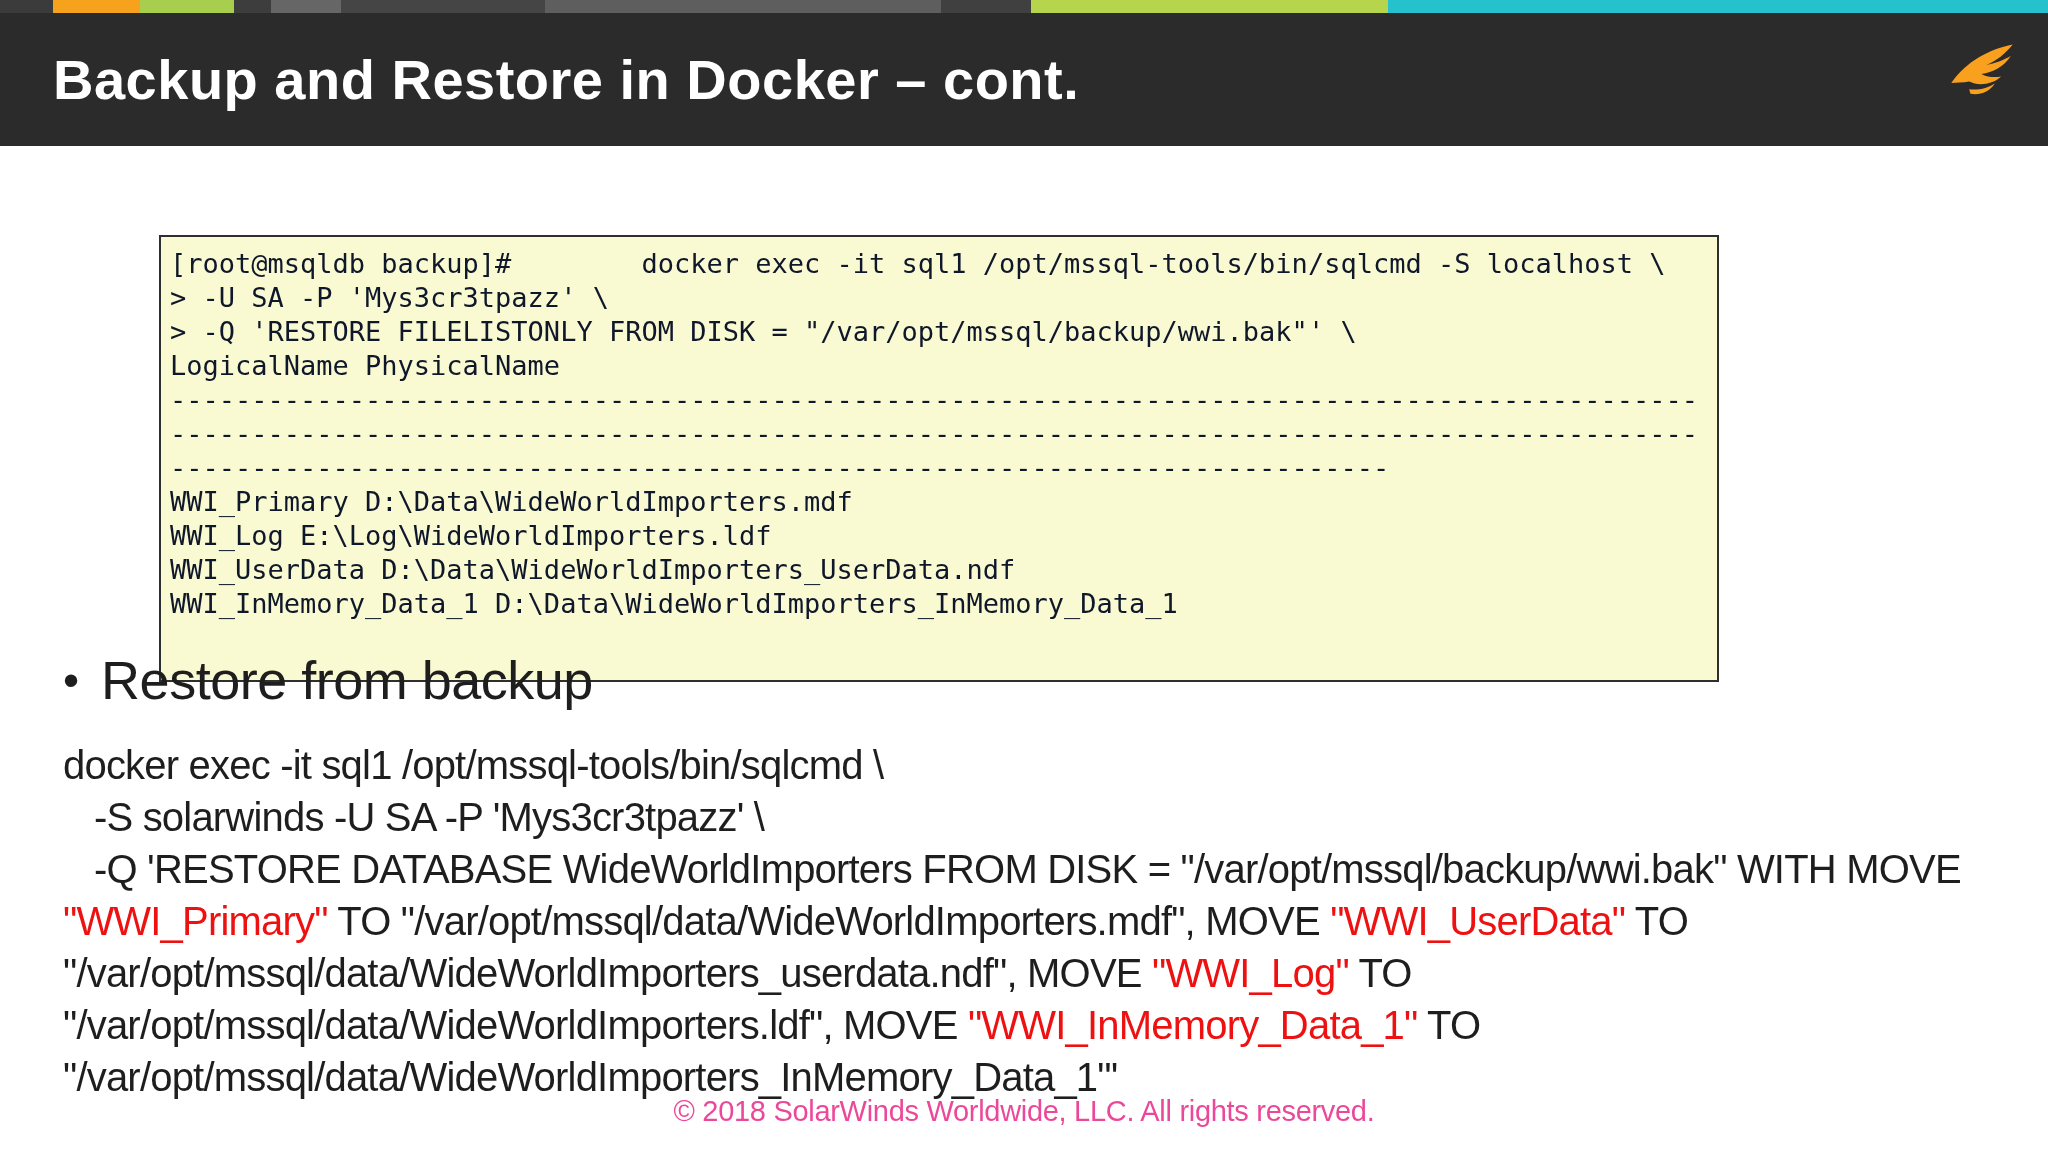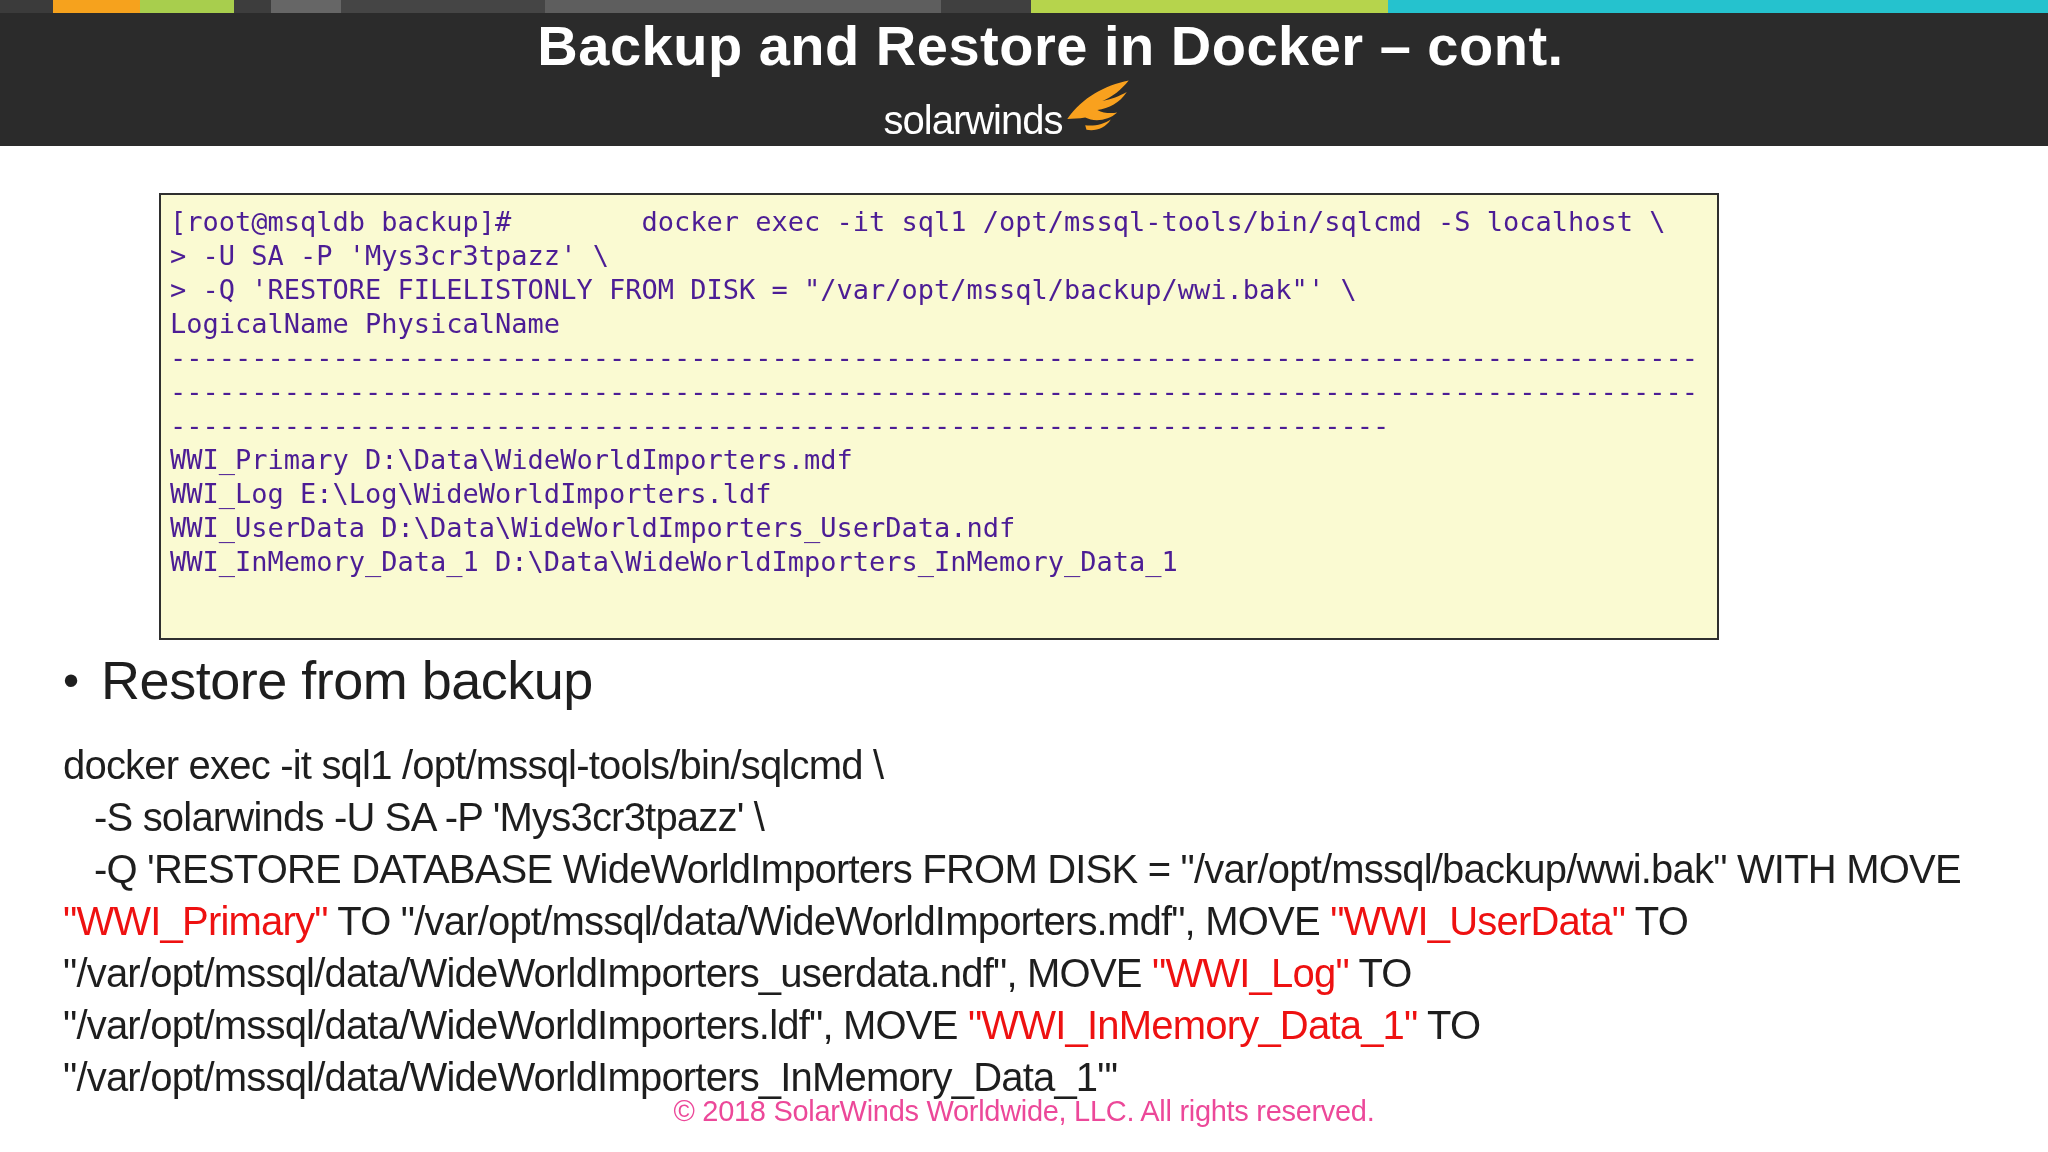--- a/index.html
+++ b/index.html
@@ -132,32 +132,31 @@
       <div class="strip-seg" style="width: 94px; background: rgb(168, 206, 77);"></div>
       <div class="strip-seg" style="width: 37px; background: rgb(61, 61, 61);"></div>
       <div class="strip-seg" style="width: 70px; background: rgb(102, 102, 102);"></div>
       <div class="strip-seg" style="width: 204px; background: rgb(69, 69, 69);"></div>
       <div class="strip-seg" style="width: 396px; background: rgb(94, 94, 94);"></div>
       <div class="strip-seg" style="width: 90px; background: rgb(64, 64, 64);"></div>
       <div class="strip-seg" style="width: 357px; background: rgb(182, 212, 76);"></div>
       <div class="strip-seg" style="width: 660px; background: rgb(37, 194, 206);"></div>
     </div>
 
-  <div class="header-bar" style="background: rgb(43, 43, 43); flex-direction: column;">
+  <div class="header-bar" style="background: rgb(43, 43, 43);">
     <div class="slide-title" style="color: rgb(255, 255, 255);">Backup and Restore in Docker – cont.</div>
     <div class="logo">
-      <div class="logo-text">solarwinds</div>
       <svg class="swoosh" viewBox="0 0 100 90" xmlns="http://www.w3.org/2000/svg">
         <path d="M2 62 C26 28 60 10 98 2 C86 17 73 27 57 34 C70 32 84 26 95 20 C84 37 67 46 49 48 C58 53 70 54 80 52 C66 65 44 67 30 60 C20 62 10 62 2 62 Z" fill="#F9A11E"></path>
         <path d="M30 72 C44 74 60 70 70 63 C62 76 46 82 32 79 Z" fill="#F9A11E"></path>
       </svg>
     </div>
   </div>
 
-  <div class="terminal" style="background: rgb(250, 250, 210); border-color: rgb(47, 47, 47); color: #4c1d95;">
+  <div class="terminal" style="background: rgb(250, 250, 210); border-color: rgb(47, 47, 47); color: #0f172a; margin-top: 42px;">
       <div class="term-line">[root@msqldb backup]#        docker exec -it sql1 /opt/mssql-tools/bin/sqlcmd -S localhost \</div>
       <div class="term-line">&gt; -U SA -P 'Mys3cr3tpazz' \</div>
       <div class="term-line">&gt; -Q 'RESTORE FILELISTONLY FROM DISK = "/var/opt/mssql/backup/wwi.bak"' \</div>
       <div class="term-line">LogicalName PhysicalName</div>
       <div class="term-line">----------------------------------------------------------------------------------------------</div>
       <div class="term-line">----------------------------------------------------------------------------------------------</div>
       <div class="term-line">---------------------------------------------------------------------------</div>
       <div class="term-line">WWI_Primary D:\Data\WideWorldImporters.mdf</div>
       <div class="term-line">WWI_Log E:\Log\WideWorldImporters.ldf</div>
       <div class="term-line">WWI_UserData D:\Data\WideWorldImporters_UserData.ndf</div>

